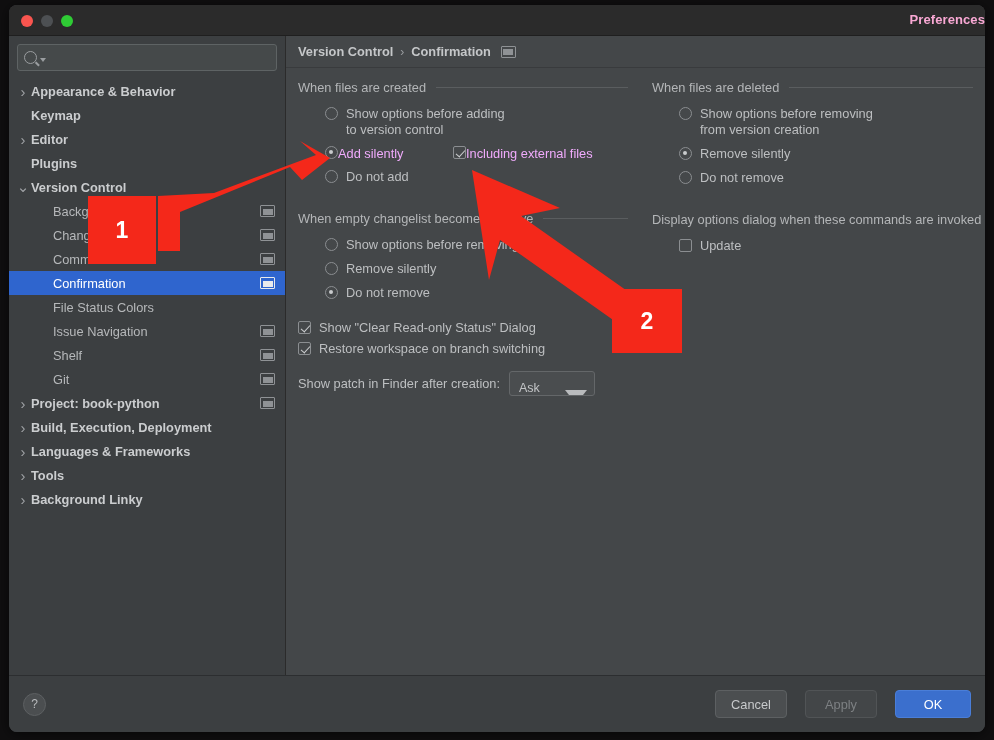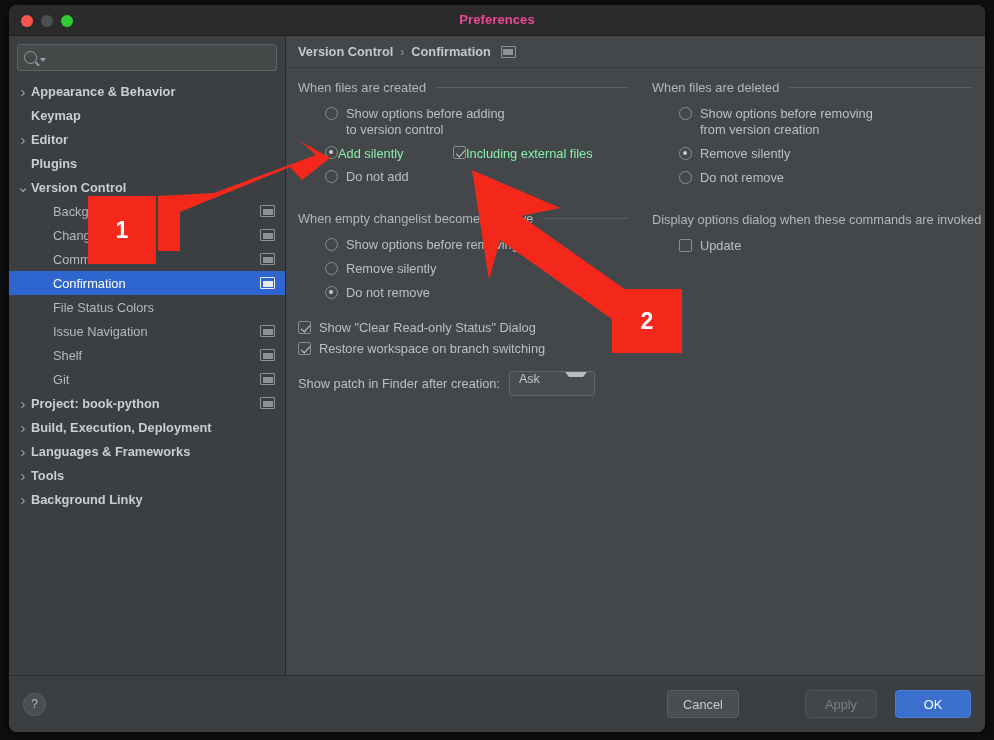--- a/index.html
+++ b/index.html
@@ -39,23 +39,23 @@
     top: 10px;
     width: 12px; height: 12px;
     border-radius: 50%;
   }
   .traffic.close  { left: 12px; background: #f9554f; }
   .traffic.min    { left: 32px; background: #4d5053; }
   .traffic.max    { left: 52px; background: #2fcc35; }
   #title-text {
     position: absolute;
     left: 0; right: 0; top: 7px;
-    text-align: center;
+    text-align: right;
     font-size: 13px; font-weight: bold;
-    color: #ec4899;
+    color: #f9a8d4;
     letter-spacing: .1px;
   }
 
   
   #body-split {
     flex: 1 1 auto;
     display: flex;
     min-height: 0;
     background: #3c3f41;
   }
@@ -263,21 +263,21 @@
     border: solid #cdcfd1;
     border-width: 0 1.7px 1.7px 0;
     transform: rotate(42deg);
   }
 
   .opt-inline {
     display: flex;
     align-items: center;
     padding: 4px 0 3px 27px;
     font-size: 12.8px;
-    color: #86efac;
+    color: #f0abfc;
     line-height: 16px;
   }
   .opt-inline .slot-a { width: 128px; flex: 0 0 128px; display: flex; }
   .opt-inline .slot-b { display: flex; }
 
   .flatcheck {
     display: flex;
     align-items: center;
     font-size: 12.8px;
     color: #bdbfc1;
@@ -293,21 +293,21 @@
     color: #bdbfc1;
   }
   .combo {
     margin-left: 9px;
     height: 23px;
     min-width: 68px;
     background: #4a4d4f;
     border: 1px solid #646769;
     border-radius: 3px;
     display: flex;
-    align-items: flex-start;
+    align-items: flex-end;
     padding: 0 7px 0 9px;
     color: #c2c4c6;
     font-size: 12.5px;
   }
   .combo .caret {
     margin-left: auto;
     padding-left: 14px;
     width: 0; height: 0;
     border-left: 4.5px solid transparent;
     border-right: 4.5px solid transparent;
@@ -349,21 +349,20 @@
   }
   .btn.secondary {
     background: #4b4e50;
     border: 1px solid #5d6062;
     color: #c8cacc;
   }
   .btn.disabled {
     background: #434648;
     border: 1px solid #515456;
     color: #7d8083;
-    margin-left: 48px;
   }
   .btn.primary {
     background: #3b6fcd;
     border: 1px solid #4a7ed8;
     color: #ffffff;
     min-width: 76px;
   }
 
   
   #overlay {

